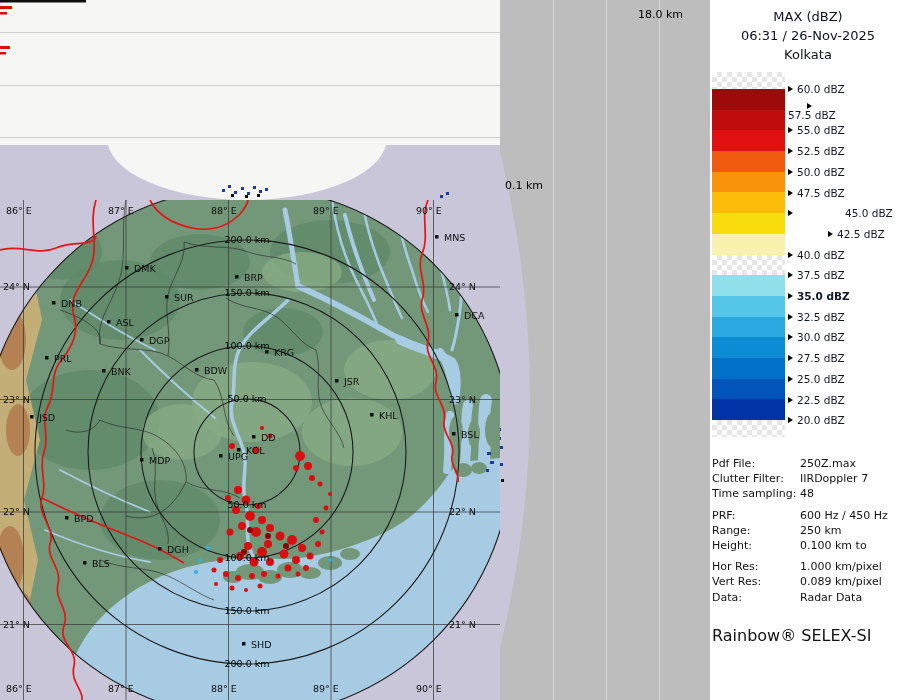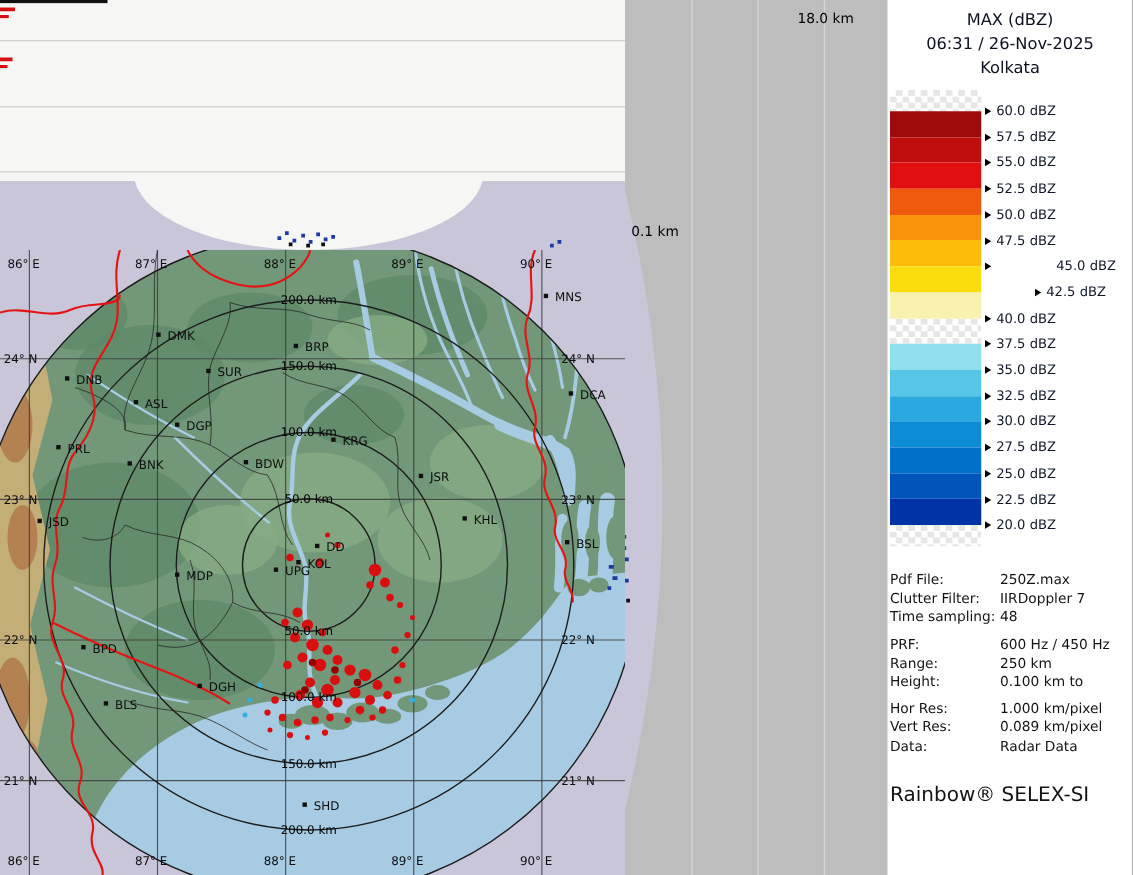--- a/index.html
+++ b/index.html
@@ -474,21 +474,21 @@
           <div class="seg" style="background: rgb(0, 112, 200); height: 20.7px;"></div>
           <div class="seg" style="background: rgb(0, 84, 186); height: 20.7px;"></div>
           <div class="seg" style="background: rgb(0, 51, 166); height: 20.7px;"></div>
           <div class="seg checker" style="height: 17px;"></div>
         </div>
     <div class="colorbar-labels">
           <div class="lgrow" style="top: 10.5px;">
             <span class="arrow"></span>
             <span>60.0 dBZ</span>
           </div>
-          <div class="lgrow" style="top: 31.2px;">
+          <div class="lgrow" style="top: 31.2px; flex-direction: column;">
             <span class="arrow"></span>
             <span>57.5 dBZ</span>
           </div>
           <div class="lgrow" style="top: 51.9px; justify-content: center;">
             <span class="arrow"></span>
             <span>55.0 dBZ</span>
           </div>
           <div class="lgrow" style="top: 72.6px;">
             <span class="arrow"></span>
             <span>52.5 dBZ</span>
@@ -510,21 +510,21 @@
             <span>42.5 dBZ</span>
           </div>
           <div class="lgrow" style="top: 176.1px;">
             <span class="arrow"></span>
             <span>40.0 dBZ</span>
           </div>
           <div class="lgrow" style="top: 196.8px;">
             <span class="arrow"></span>
             <span>37.5 dBZ</span>
           </div>
-          <div class="lgrow" style="top: 217.5px;">
+          <div class="lgrow" style="top: 217.5px; font-weight: bold;">
             <span class="arrow"></span>
             <span>35.0 dBZ</span>
           </div>
           <div class="lgrow" style="top: 238.2px;">
             <span class="arrow"></span>
             <span>32.5 dBZ</span>
           </div>
           <div class="lgrow" style="top: 258.9px;">
             <span class="arrow"></span>
             <span>30.0 dBZ</span>

